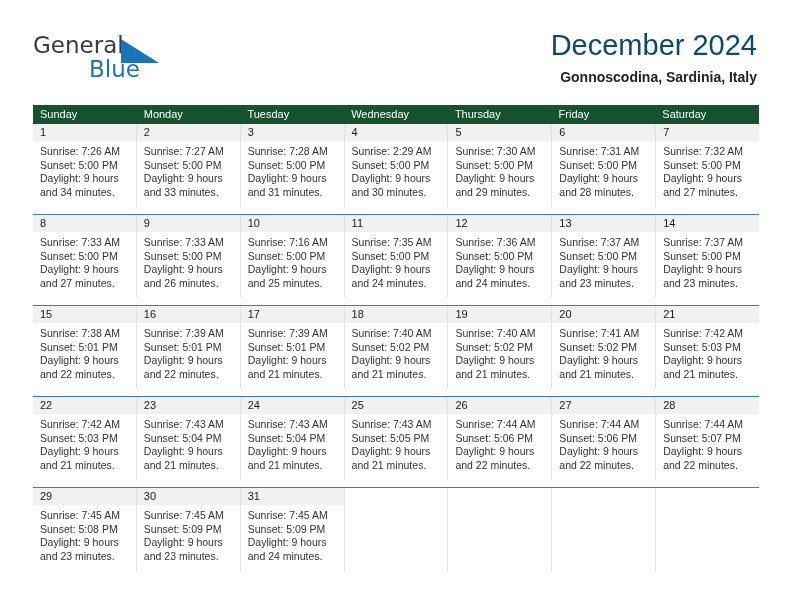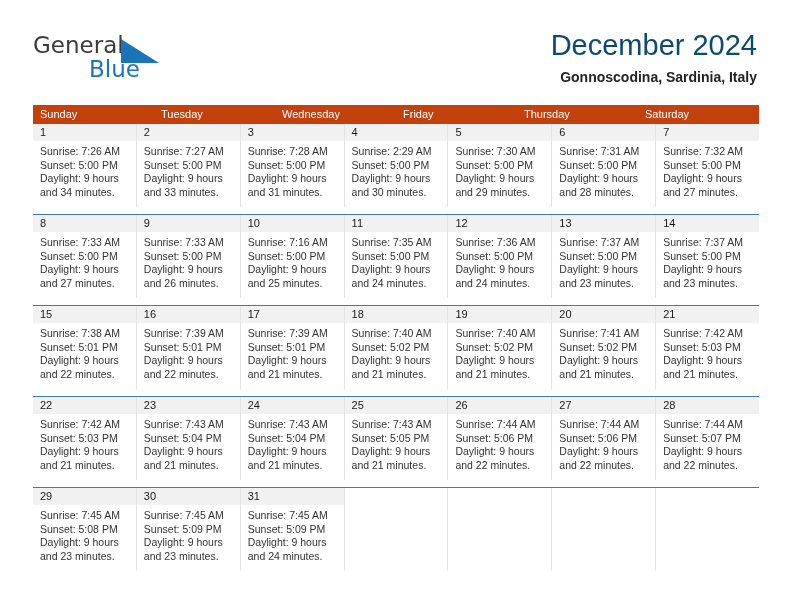--- a/index.html
+++ b/index.html
@@ -89,21 +89,21 @@
   
   .calendar {
     position: absolute;
     left: 33px;
     top: 105px;
     width: 726px;
   }
   .weekdays {
     display: flex;
     width: 100%;
-    background: #c2410c;
+    background: #14532d;
     height: 19px;
   }
   .weekday {
     flex: 1 1 0;
     box-sizing: border-box;
     padding-left: 7px;
     color: #ffffff;
     font-size: 11px;
     line-height: 19px;
     white-space: nowrap;
@@ -176,24 +176,25 @@
       <div class="cal-title">December 2024</div>
       <div class="cal-subtitle">Gonnoscodina, Sardinia, Italy</div>
     </div>
 
   </div>
 
   <div class="calendar">
 
     <div class="weekdays">
       <div class="weekday">Sunday</div>
+      <div class="weekday">Monday</div>
       <div class="weekday">Tuesday</div>
       <div class="weekday">Wednesday</div>
+      <div class="weekday">Thursday</div>
       <div class="weekday">Friday</div>
-      <div class="weekday">Thursday</div>
       <div class="weekday">Saturday</div>
     </div>
 
     <div class="week first">
       <div class="day">
         <div class="daynum-band">1</div>
         <div class="daylines">
           <div class="dline">Sunrise: 7:26 AM</div>
           <div class="dline">Sunset: 5:00 PM</div>
           <div class="dline">Daylight: 9 hours</div>

